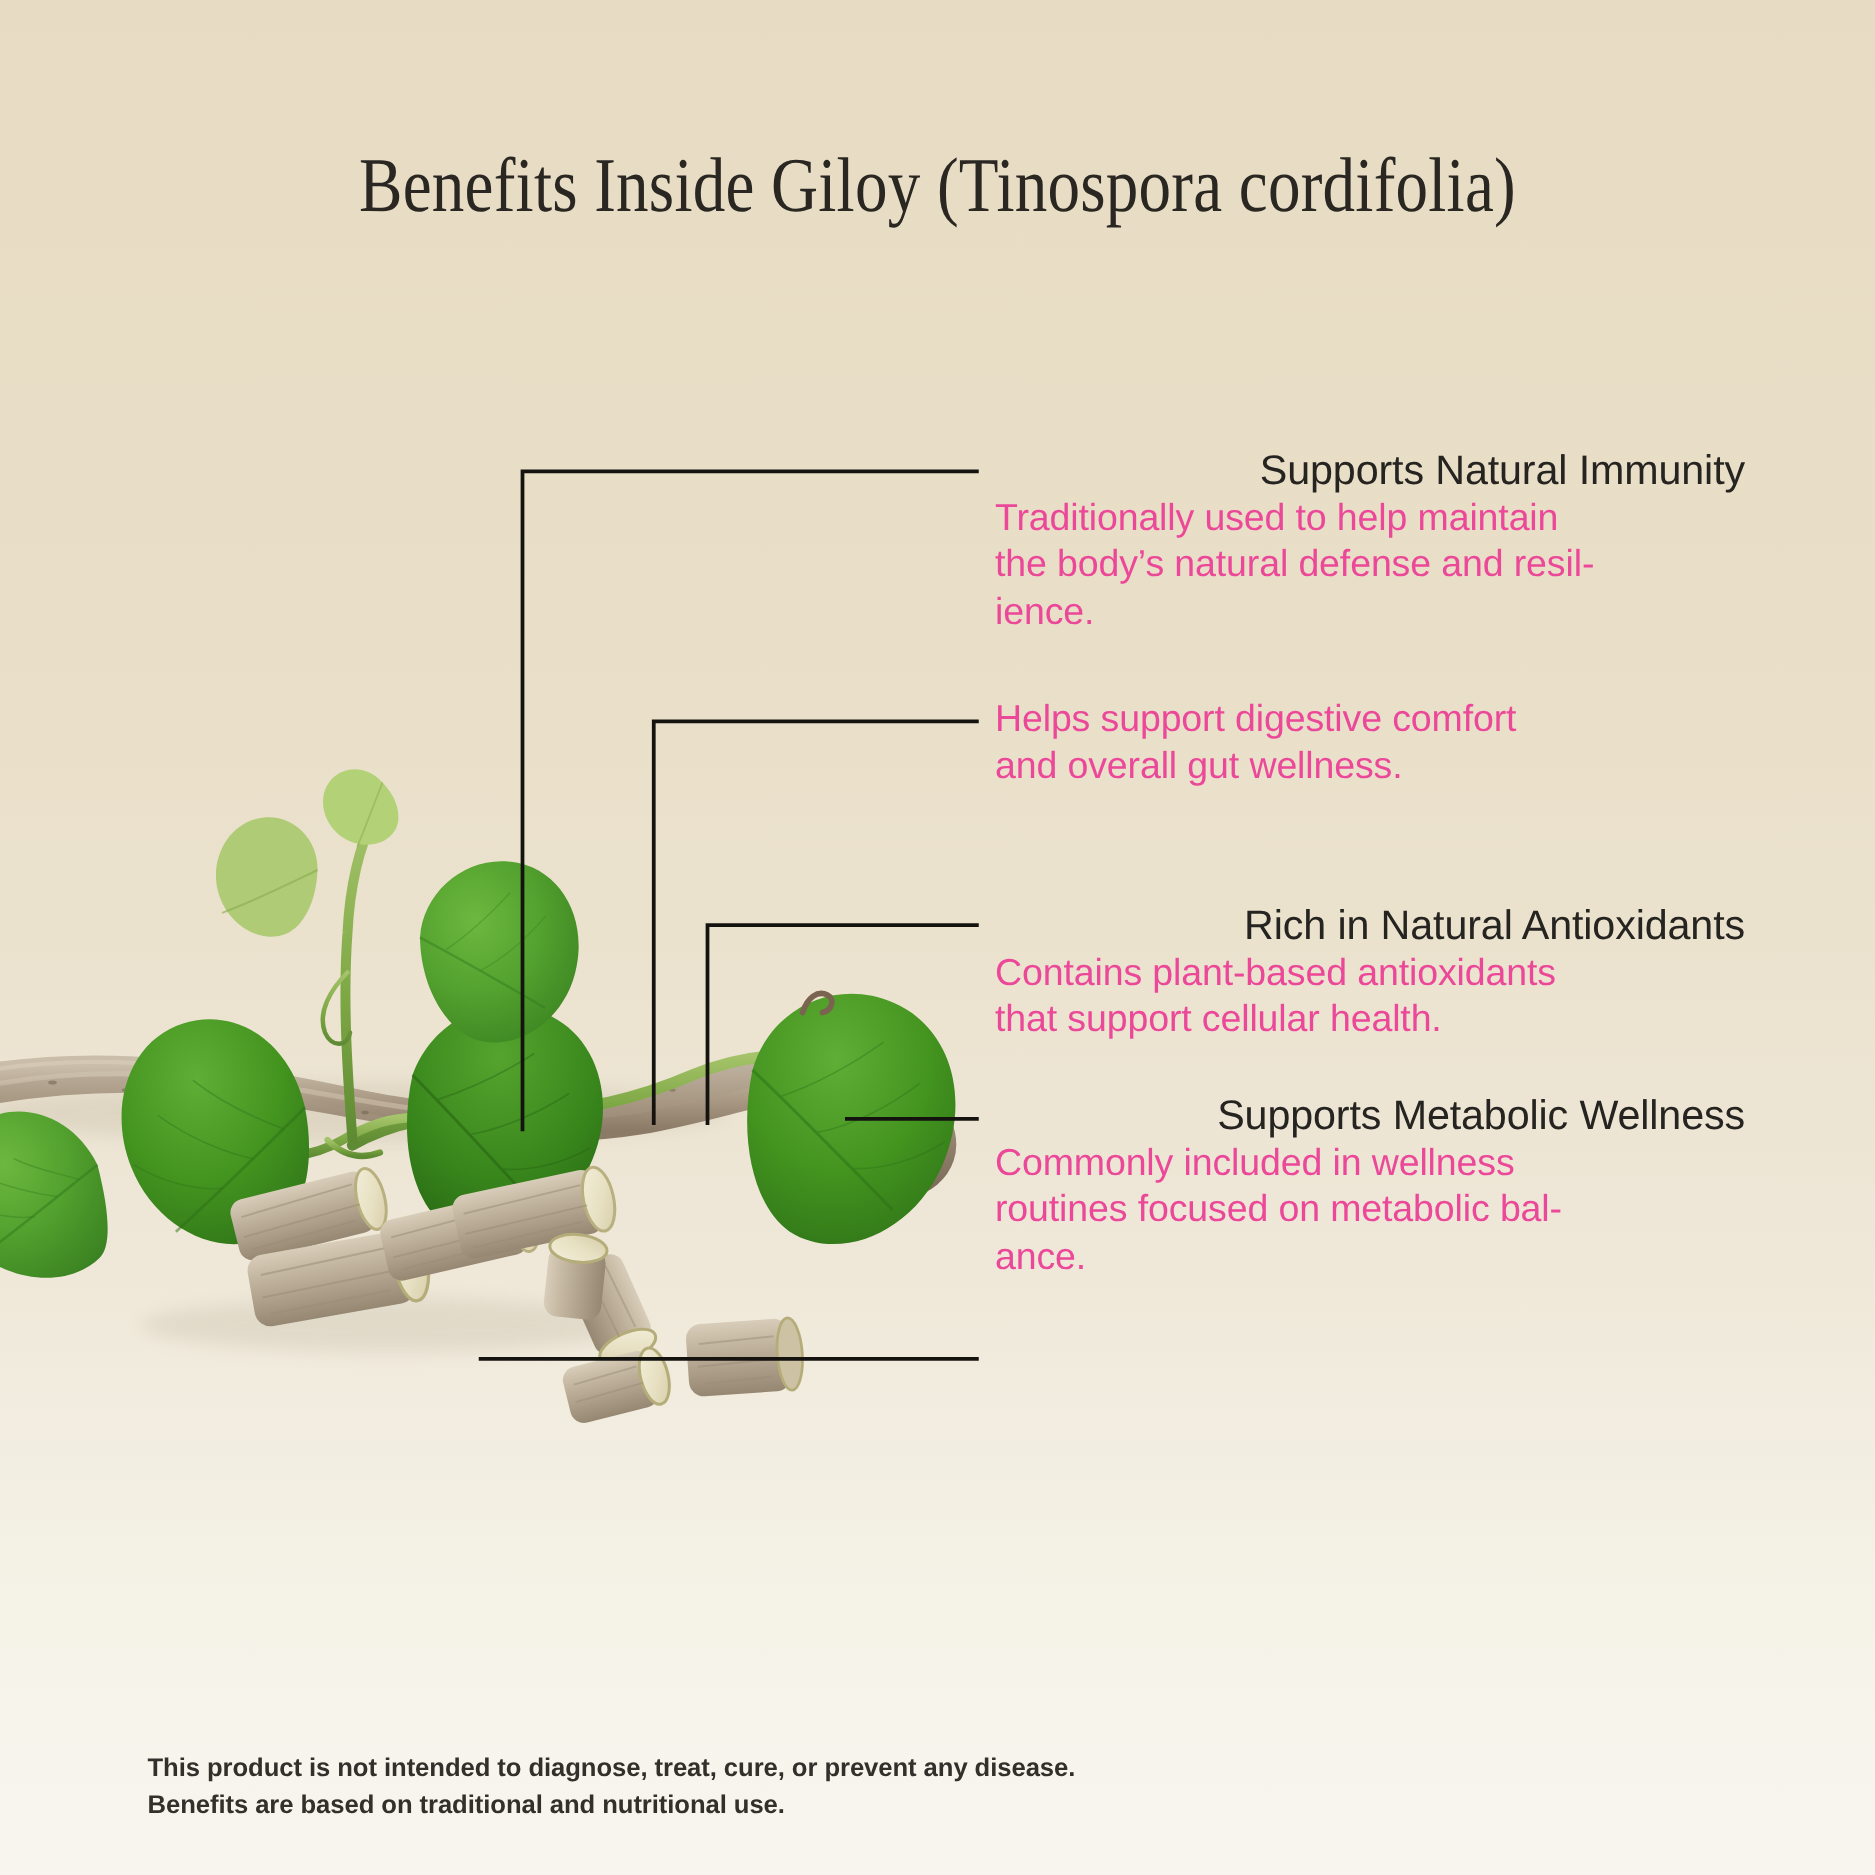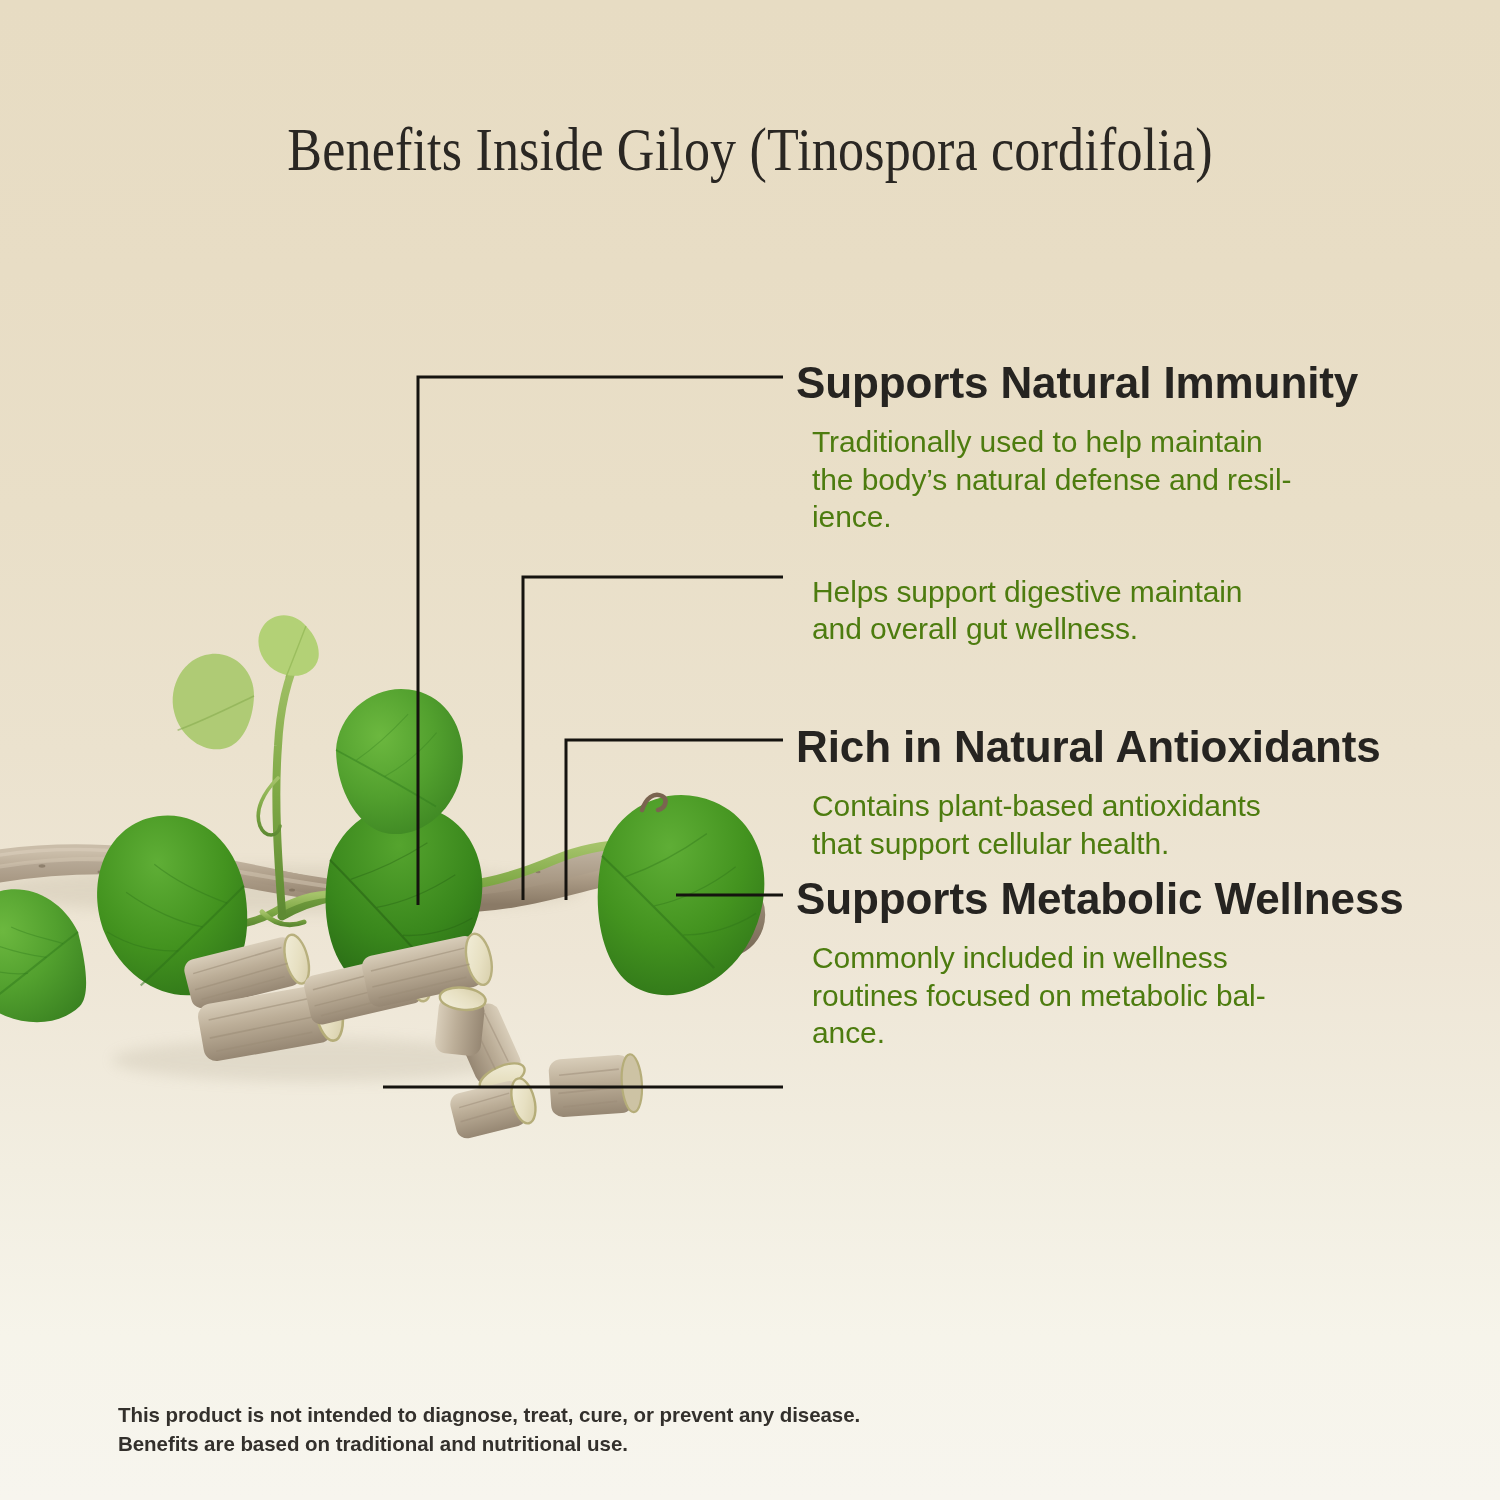--- a/index.html
+++ b/index.html
@@ -37,27 +37,28 @@
   .art { position:absolute; left:-18px; top:560px; width:830px; height:640px; }
   .art svg { display:block; width:100%; height:100%; overflow:visible; }
 
   
   .leaders { position:absolute; inset:0; }
   .leaders svg { display:block; width:1500px; height:1500px; }
 
   
   .benefit { position:absolute; left:796px; width:600px; }
   .b-head {
-    font-size:44px; font-weight:bold; color:#262421;
+    font-size:33px; font-weight:normal; color:#262421;
     letter-spacing:-0.1px; line-height:1.12; margin:0 0 1px 0;
     white-space:nowrap;
+    text-align:right;
   }
   .b-body {
-    font-size:30px; font-weight:400; color:#4d7c0f;
-    line-height:1.245; letter-spacing:-0.1px; margin:16px;
+    font-size:30px; font-weight:400; color:#ec4899;
+    line-height:1.245; letter-spacing:-0.1px; margin:0;
     white-space:pre-line;
   }
 
   .b1 { top:358px; }
   .b2 { top:557px; }
   .b3 { top:722px; }
   .b4 { top:874px; }
   .b5 { top:1092px; }
 
   
@@ -301,21 +302,21 @@
   </div>
 
   <div class="benefit b1">
     <div class="b-head">Supports Natural Immunity</div>
     <div class="b-body">Traditionally used to help maintain
 the body’s natural defense and resil-
 ience.</div>
   </div>
 
   <div class="benefit b2">
-    <div class="b-body">Helps support digestive maintain
+    <div class="b-body">Helps support digestive comfort
 and overall gut wellness.</div>
   </div>
 
   <div class="benefit b4">
     <div class="b-head">Supports Metabolic Wellness</div>
     <div class="b-body">Commonly included in wellness
 routines focused on metabolic bal-
 ance.</div>
   </div>
 

